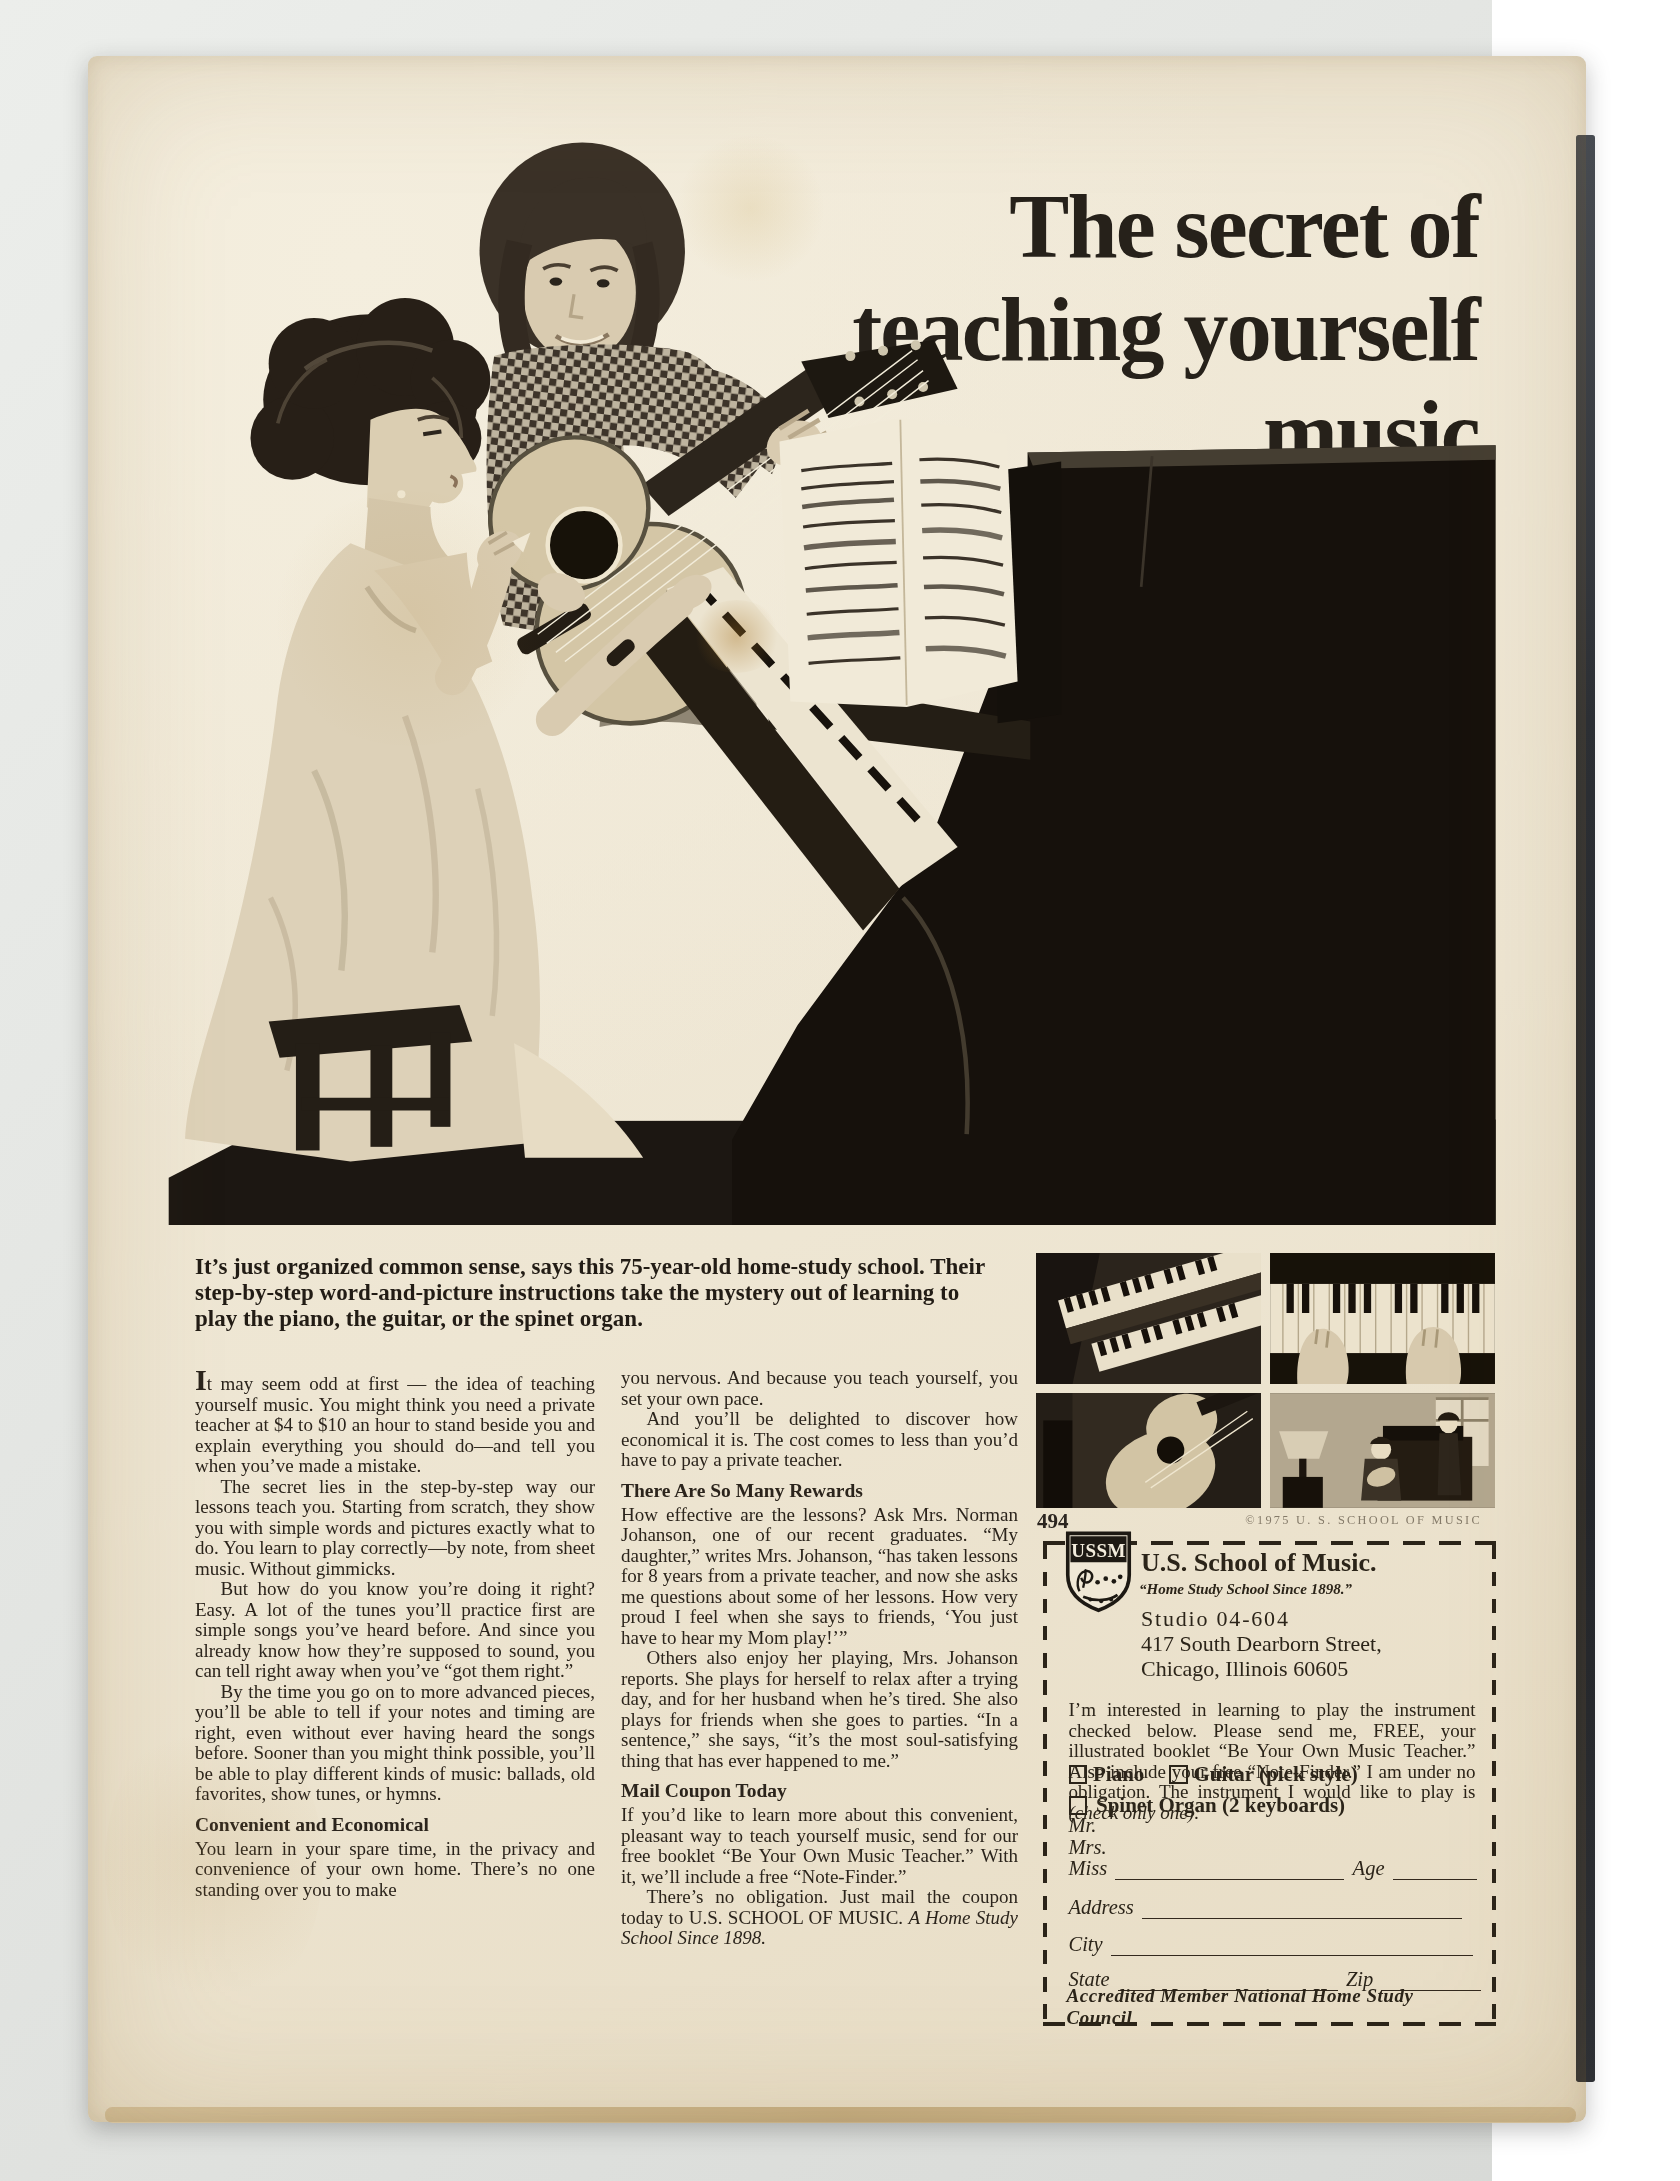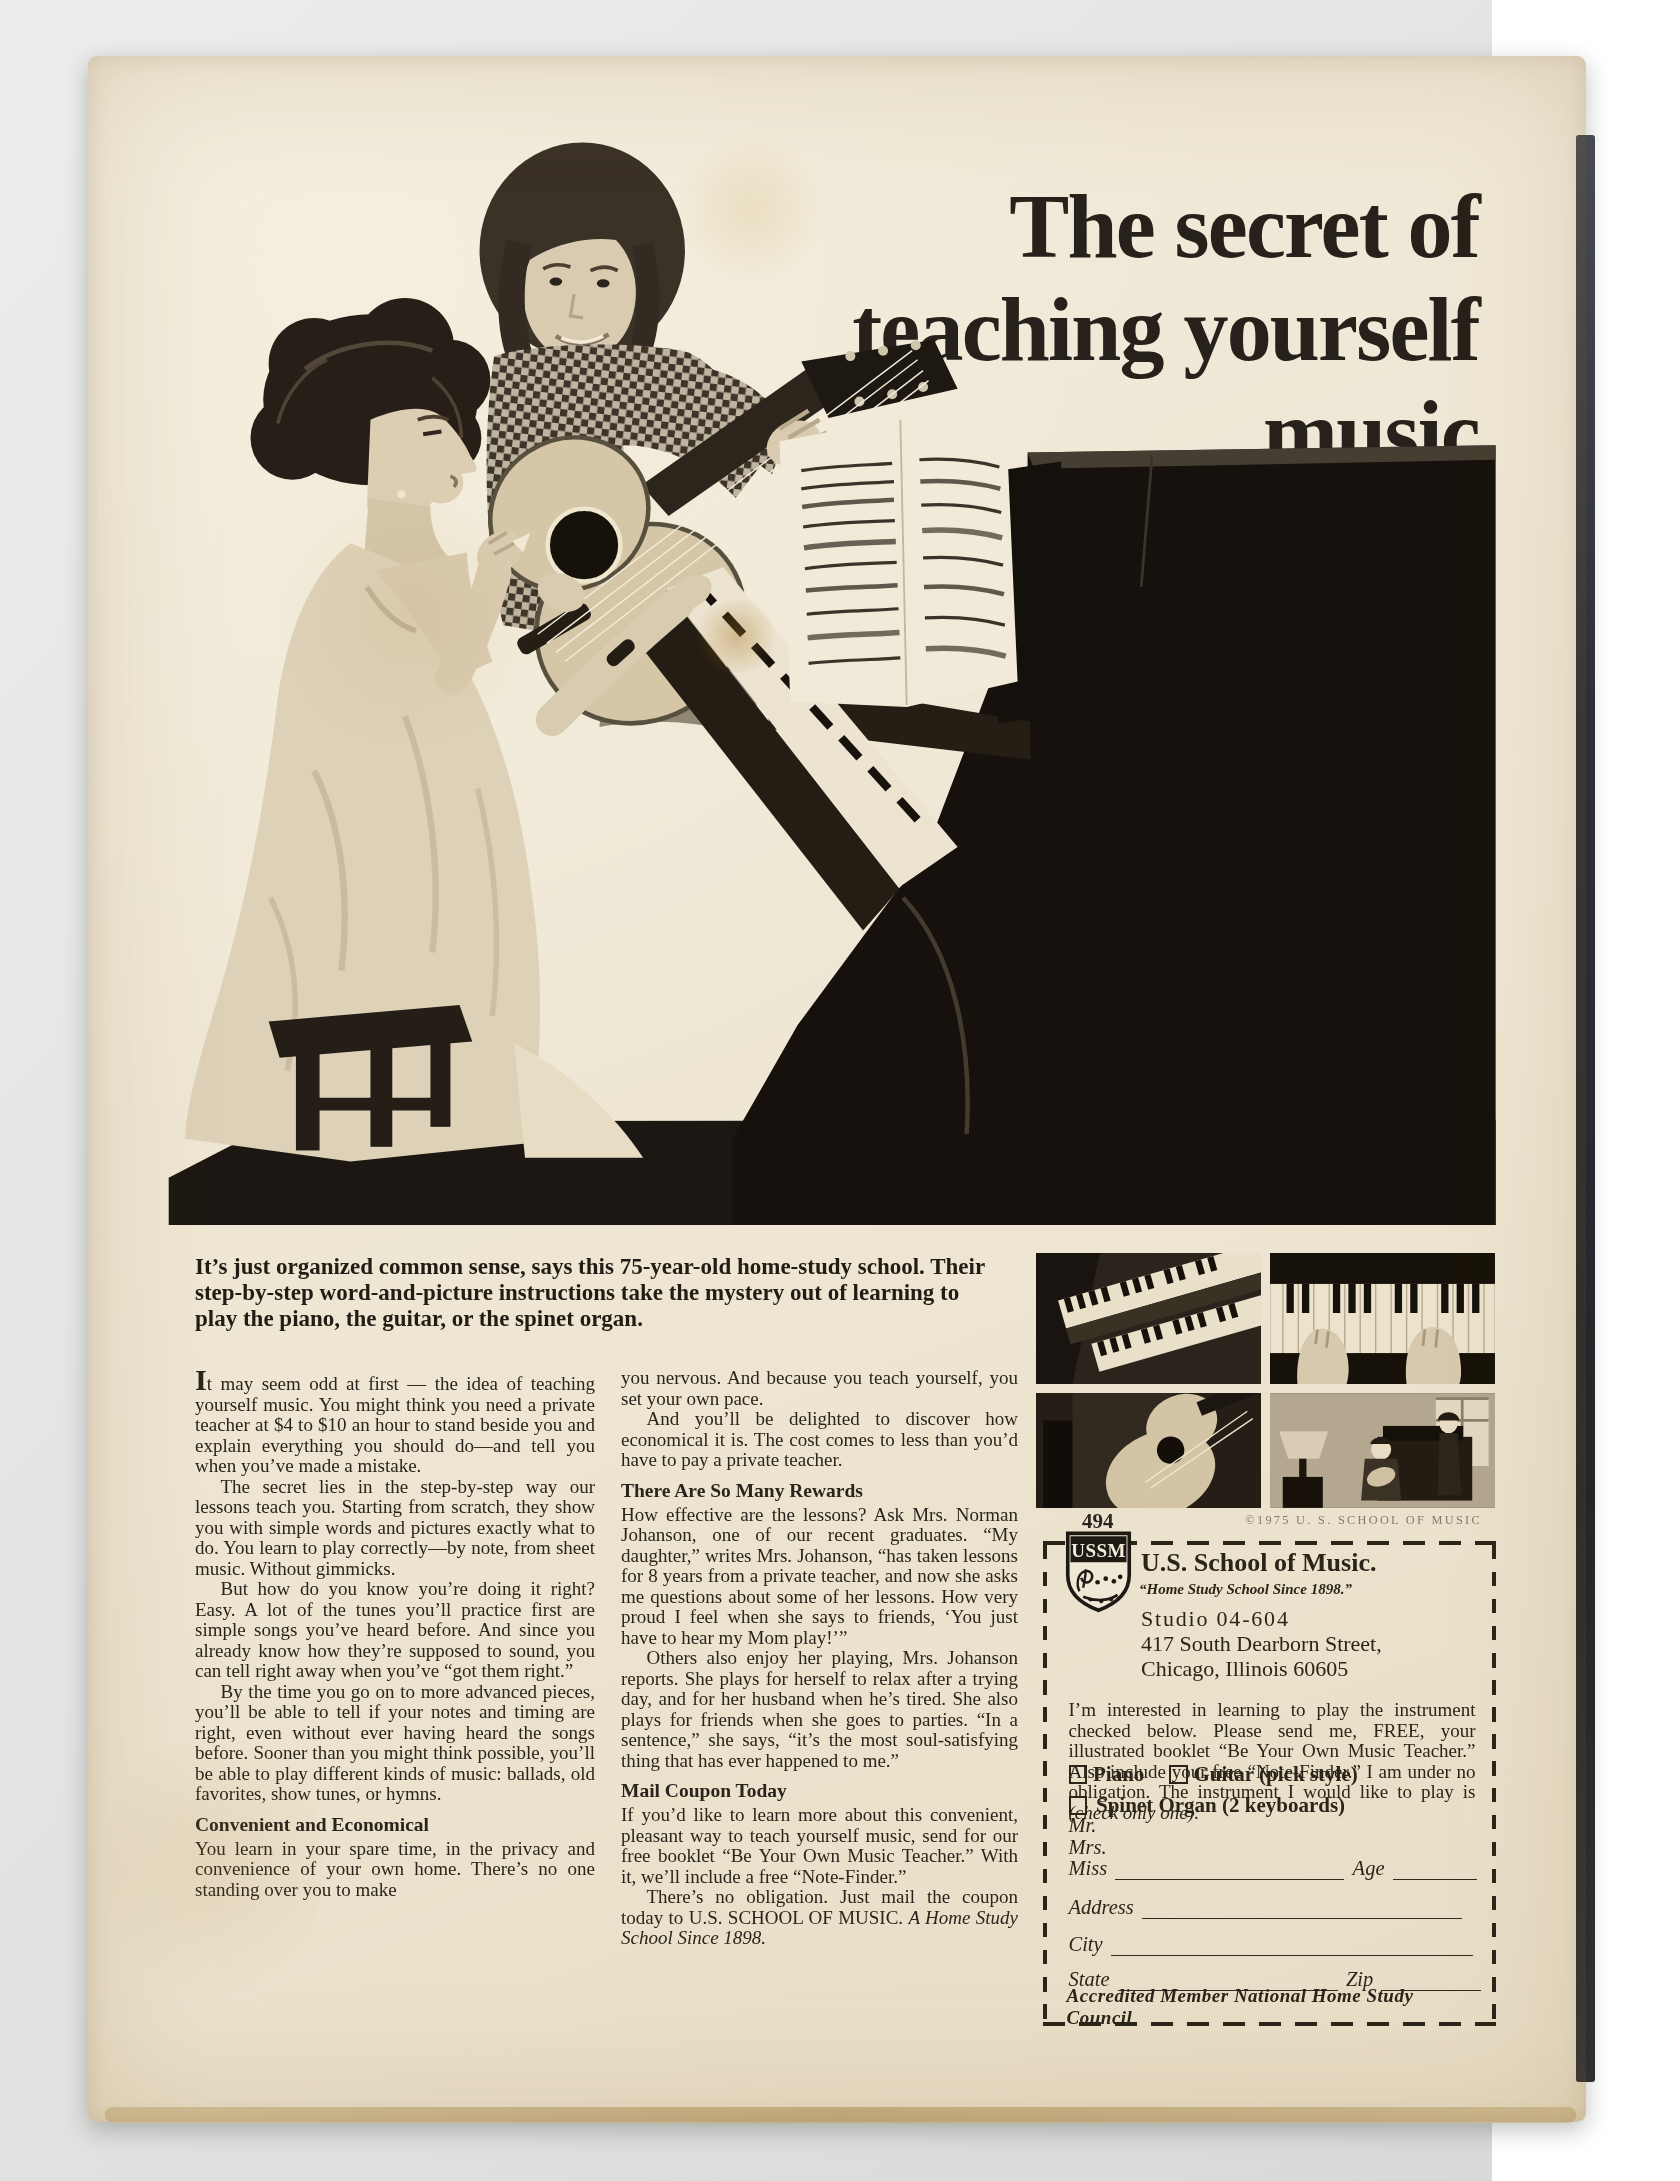--- a/index.html
+++ b/index.html
@@ -44,21 +44,21 @@
   .lead::first-letter{font-size:1.6em;font-weight:bold;line-height:.8;}
   .bh{font-weight:bold;font-size:19.5px;margin:10px 0 3.6px;}
   .it{font-style:italic;}
 
   .gphoto{position:absolute;overflow:hidden;background:#2a241c;}
   .g1{left:1036px;top:1253px;width:225px;height:131px;}
   .g2{left:1270px;top:1253px;width:225px;height:131px;}
   .g3{left:1036px;top:1393px;width:225px;height:115px;}
   .g4{left:1270px;top:1393px;width:225px;height:115px;}
 
-  .pagenum{position:absolute;left:1037px;top:1509px;font-weight:bold;font-size:21px;color:#2b2520;margin-left:45px;}
+  .pagenum{position:absolute;left:1037px;top:1509px;font-weight:bold;font-size:21px;color:#2b2520;}
   .copyright{position:absolute;left:1164px;top:1513px;width:318px;text-align:right;
     font-size:12.3px;letter-spacing:2.3px;color:#847a69;}
 
   .coupon{position:absolute;left:1043px;top:1541px;width:453px;height:485px;color:#2b2419;}
   .dash{position:absolute;background-repeat:repeat;}
   .d-top,.d-bot{left:0;width:100%;height:3.6px;
     background-image:repeating-linear-gradient(90deg,#2b2419 0 22px,transparent 22px 36px);}
   .d-top{top:0;} .d-bot{bottom:0;}
   .d-left,.d-rt{top:3.6px;height:calc(100% - 7.3px);width:3.6px;
     background-image:repeating-linear-gradient(180deg,#2b2419 0 14.5px,transparent 14.5px 27px);}

